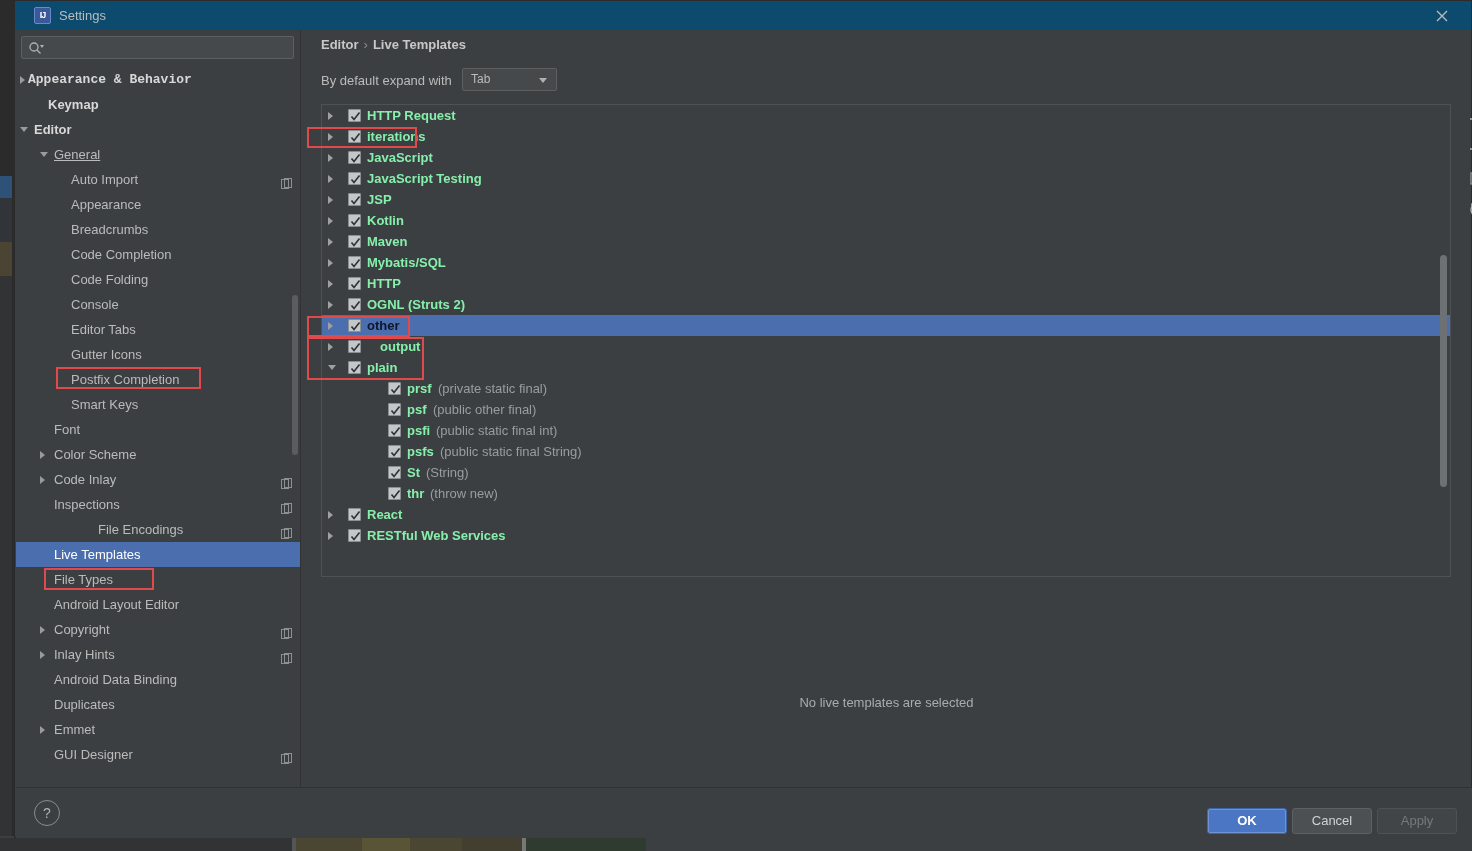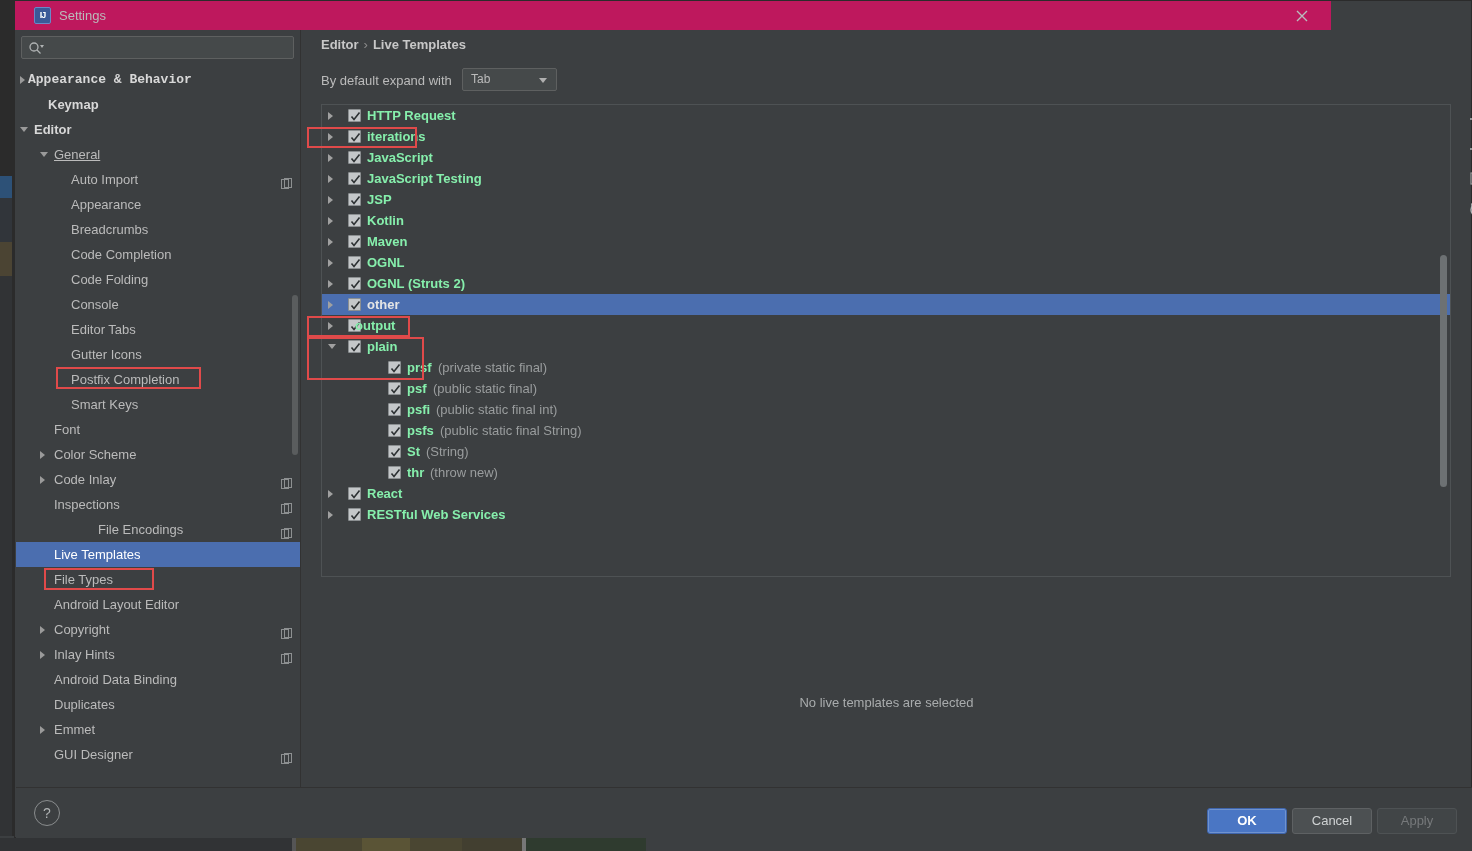--- a/index.html
+++ b/index.html
@@ -23,21 +23,21 @@
   .bg-b5{position:absolute;left:410px;top:838px;width:52px;height:13px;background:#4a4632;}
   .bg-b6{position:absolute;left:462px;top:838px;width:60px;height:13px;background:#423f30;}
   .bg-b7{position:absolute;left:522px;top:838px;width:4px;height:13px;background:#777;}
   .bg-b8{position:absolute;left:526px;top:838px;width:120px;height:13px;background:#2f3b2f;}
 
   
   #dialog{position:absolute;left:14px;top:0;width:1458px;height:838px;background:#3c3f41;
           border:1px solid #2b2b2b;box-sizing:border-box;}
 
   
-  .titlebar{position:absolute;left:0;top:0;width:1284px;height:29px;background:#be185d;padding-left:32px;}
+  .titlebar{position:absolute;left:0;top:0;width:1456px;height:29px;background:#0c4a6e;}
   .title-icon{position:absolute;left:19px;top:6px;width:17px;height:17px;background:#3b5998;
               border:1px solid #6a89c8;box-sizing:border-box;border-radius:2px;
               color:#fff;font-size:9px;font-weight:bold;line-height:15px;text-align:center;
               letter-spacing:-1px;}
   .title-text{position:absolute;left:44px;top:6px;font-size:13px;color:#bbbbbb;line-height:17px;}
   .title-close{position:absolute;right:18px;top:5px;width:22px;height:20px;cursor:pointer;}
   .title-close svg{display:block;}
 
   
   .sidebar{position:absolute;left:1px;top:29px;width:285px;height:757px;background:#3c3f41;
@@ -84,21 +84,21 @@
              background:#3c3f41;border:1px solid #4e5254;box-sizing:border-box;overflow:hidden;}
   .lrow{position:relative;height:21px;line-height:21px;font-size:13px;white-space:nowrap;cursor:default;}
   .lrow.sel{background:#4b6eaf;}
   .larrow{position:absolute;top:7px;width:0;height:0;}
   .larrow.right{border-left:5px solid #a0a0a0;border-top:4px solid transparent;border-bottom:4px solid transparent;}
   .larrow.down{border-top:5px solid #a0a0a0;border-left:4px solid transparent;border-right:4px solid transparent;margin-top:1px;}
   .cbox{position:absolute;top:4px;width:13px;height:13px;background:#c4c7c9;border:1px solid #8b8f91;
         box-sizing:border-box;border-radius:1px;}
   .cbox svg{position:absolute;left:1px;top:1px;}
   .lname{position:absolute;top:0;font-weight:bold;color:#86efac;}
-  .lrow.sel .lname{color:#e5e5e5;}
+  .lrow.sel .lname{color:#0f172a;}
   .ldesc{position:absolute;top:0;color:#9a9d9e;font-weight:normal;}
 
   .list-scroll-track{position:absolute;right:3px;top:1px;width:7px;height:471px;background:transparent;}
   .list-scroll-thumb{position:absolute;right:3px;width:7px;background:#6d7173;border-radius:4px;}
 
   
   .rtools{position:absolute;left:1160px;top:74px;width:40px;}
   .rbtn{position:relative;width:30px;height:30px;cursor:pointer;}
 
   .empty-msg{position:absolute;left:0;top:665px;width:1169px;text-align:center;
@@ -369,21 +369,30 @@
               </span>
               <span class="lname" style="left: 45px;">Maven</span>
             </div>
             <div class="lrow">
               <span class="larrow right" style="left: 6px;"></span>
               <span class="cbox" style="left: 26px;">
                 <svg width="11" height="11" viewBox="0 0 11 11">
                   <path d="M1.5 5.5 L4 8.5 L9.5 1.5" stroke="#2d3133" stroke-width="1.6" fill="none"></path>
                 </svg>
               </span>
-              <span class="lname" style="left: 45px;">OGNL</span>
+              <span class="lname" style="left: 45px;">Mybatis/SQL</span>
+            </div>
+            <div class="lrow">
+              <span class="larrow right" style="left: 6px;"></span>
+              <span class="cbox" style="left: 26px;">
+                <svg width="11" height="11" viewBox="0 0 11 11">
+                  <path d="M1.5 5.5 L4 8.5 L9.5 1.5" stroke="#2d3133" stroke-width="1.6" fill="none"></path>
+                </svg>
+              </span>
+              <span class="lname" style="left: 45px;">HTTP</span>
             </div>
             <div class="lrow">
               <span class="larrow right" style="left: 6px;"></span>
               <span class="cbox" style="left: 26px;">
                 <svg width="11" height="11" viewBox="0 0 11 11">
                   <path d="M1.5 5.5 L4 8.5 L9.5 1.5" stroke="#2d3133" stroke-width="1.6" fill="none"></path>
                 </svg>
               </span>
               <span class="lname" style="left: 45px;">OGNL (Struts 2)</span>
             </div>
@@ -396,21 +405,21 @@
               </span>
               <span class="lname" style="left: 45px;">other</span>
             </div>
             <div class="lrow">
               <span class="larrow right" style="left: 6px;"></span>
               <span class="cbox" style="left: 26px;">
                 <svg width="11" height="11" viewBox="0 0 11 11">
                   <path d="M1.5 5.5 L4 8.5 L9.5 1.5" stroke="#2d3133" stroke-width="1.6" fill="none"></path>
                 </svg>
               </span>
-              <span class="lname" style="left: 33px;">output</span>
+              <span class="lname" style="left: 58px;">output</span>
             </div>
             <div class="lrow">
               <span class="larrow down" style="left: 6px;"></span>
               <span class="cbox" style="left: 26px;">
                 <svg width="11" height="11" viewBox="0 0 11 11">
                   <path d="M1.5 5.5 L4 8.5 L9.5 1.5" stroke="#2d3133" stroke-width="1.6" fill="none"></path>
                 </svg>
               </span>
               <span class="lname" style="left: 45px;">plain</span>
             </div>
@@ -423,21 +432,21 @@
               <span class="lname" style="left: 85px;">prsf</span>
               <span class="ldesc" style="left: 116px;">(private static final)</span>
             </div>
             <div class="lrow">
               <span class="cbox" style="left: 66px;">
                 <svg width="11" height="11" viewBox="0 0 11 11">
                   <path d="M1.5 5.5 L4 8.5 L9.5 1.5" stroke="#2d3133" stroke-width="1.6" fill="none"></path>
                 </svg>
               </span>
               <span class="lname" style="left: 85px;">psf</span>
-              <span class="ldesc" style="left: 111px;">(public static final)</span>
+              <span class="ldesc" style="left: 111px;">(public other final)</span>
             </div>
             <div class="lrow">
               <span class="cbox" style="left: 66px;">
                 <svg width="11" height="11" viewBox="0 0 11 11">
                   <path d="M1.5 5.5 L4 8.5 L9.5 1.5" stroke="#2d3133" stroke-width="1.6" fill="none"></path>
                 </svg>
               </span>
               <span class="lname" style="left: 85px;">psfi</span>
               <span class="ldesc" style="left: 114px;">(public static final int)</span>
             </div>

